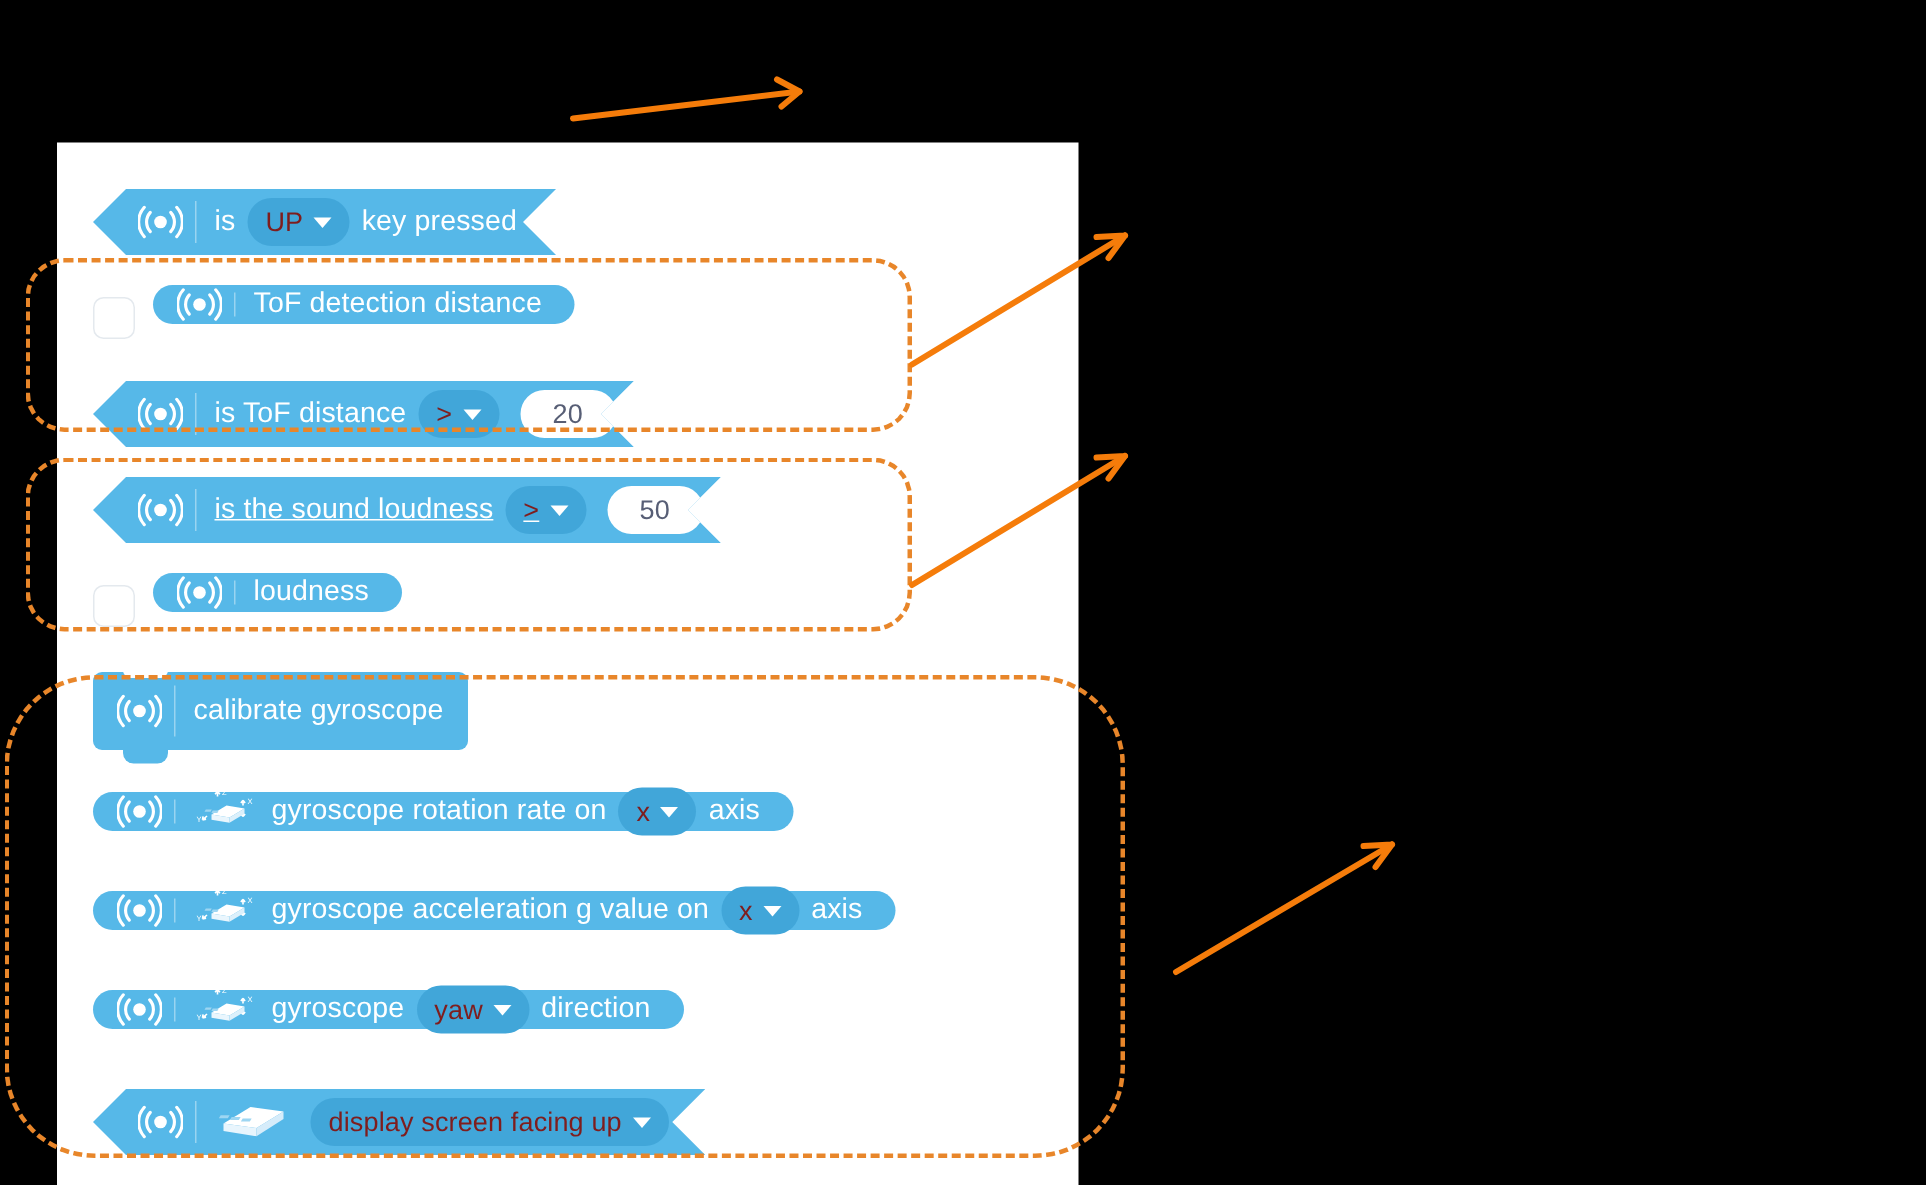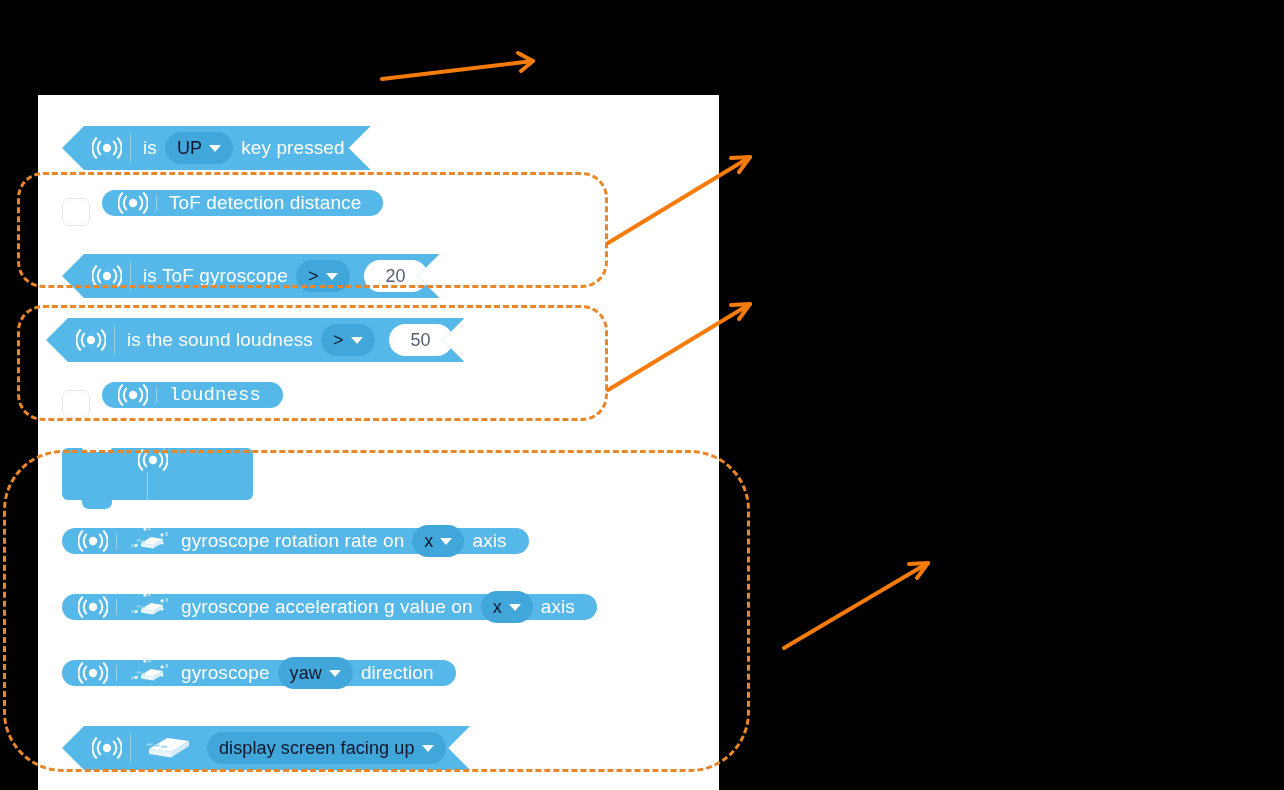--- a/index.html
+++ b/index.html
@@ -30,31 +30,31 @@
   
   .bool{background:#56b8e8;height:44px;padding:0 6px 0 0;
         clip-path:polygon(22px 0,100% 0,calc(100% - 22px) 50%,100% 100%,22px 100%,0 50%);
         padding-left:22px;}
   .bool.wide{padding-right:26px;}
 
   
   .reporter{background:#56b8e8;height:26px;border-radius:22px;padding:0 22px 0 8px;}
 
   
-  .stack{background:#56b8e8;height:52px;border-radius:6px;padding:0 16px 0 8px;flex-direction:column;}
+  .stack{background:#56b8e8;height:52px;border-radius:6px;padding:0 16px 0 8px;}
   .stack .notch-top,.stack .notch-bot{position:absolute;background:#56b8e8;}
   .stack .notch-top{left:20px;top:-1px;width:30px;height:5px;
       border-radius:0 0 6px 6px;background:#fff;}
   .stack .notch-bot{left:20px;bottom:-9px;width:30px;height:10px;
       border-radius:0 0 7px 7px;}
 
   
   .dd{background:#41a6d9;border-radius:16px;height:32px;display:inline-flex;
       align-items:center;gap:7px;padding:0 12px;margin:0 8px;flex:none;
-      font-size:18px;color:#0f172a;}
+      font-size:18px;color:#7f1d1d;}
   .caret{width:0;height:0;border-left:6px solid transparent;border-right:6px solid transparent;
          border-top:7px solid #fff;flex:none;}
 
   
   .numin{background:#fff;color:#575e75;border-radius:16px;height:32px;
          display:inline-flex;align-items:center;justify-content:center;
          min-width:42px;padding:0 11px;margin:0 6px;font-size:18px;flex:none;}
 
   
   .chk{position:absolute;width:28px;height:28px;background:#fff;
@@ -108,49 +108,49 @@
   <span class="sigicon">
     <svg width="30" height="24" viewBox="0 0 30 24">
       <circle cx="15" cy="12" r="4.2" fill="#fff"></circle>
       <path d="M8.2 5.6a9.5 9.5 0 0 0 0 12.8" stroke="#fff" stroke-width="2.1" fill="none" stroke-linecap="round"></path>
       <path d="M21.8 5.6a9.5 9.5 0 0 1 0 12.8" stroke="#fff" stroke-width="2.1" fill="none" stroke-linecap="round"></path>
       <path d="M4.2 2.2a14.6 14.6 0 0 0 0 19.6" stroke="#fff" stroke-width="2.1" fill="none" stroke-linecap="round"></path>
       <path d="M25.8 2.2a14.6 14.6 0 0 1 0 19.6" stroke="#fff" stroke-width="2.1" fill="none" stroke-linecap="round"></path>
     </svg>
   </span>
   <span class="divider"></span>
-  <span class="lbl">is ToF gyroscope</span>
+  <span class="lbl">is ToF distance</span>
   <span class="dd">
     <span>&gt;</span>
     <span class="caret"></span>
   </span>
   <span class="numin">20</span>
 </div>
 
-<div class="block bool" style="left:46px;top:318px;">
+<div class="block bool" style="left:62px;top:318px;text-decoration:underline;">
   <span class="sigicon">
     <svg width="30" height="24" viewBox="0 0 30 24">
       <circle cx="15" cy="12" r="4.2" fill="#fff"></circle>
       <path d="M8.2 5.6a9.5 9.5 0 0 0 0 12.8" stroke="#fff" stroke-width="2.1" fill="none" stroke-linecap="round"></path>
       <path d="M21.8 5.6a9.5 9.5 0 0 1 0 12.8" stroke="#fff" stroke-width="2.1" fill="none" stroke-linecap="round"></path>
       <path d="M4.2 2.2a14.6 14.6 0 0 0 0 19.6" stroke="#fff" stroke-width="2.1" fill="none" stroke-linecap="round"></path>
       <path d="M25.8 2.2a14.6 14.6 0 0 1 0 19.6" stroke="#fff" stroke-width="2.1" fill="none" stroke-linecap="round"></path>
     </svg>
   </span>
   <span class="divider"></span>
   <span class="lbl">is the sound loudness</span>
   <span class="dd">
     <span>&gt;</span>
     <span class="caret"></span>
   </span>
   <span class="numin">50</span>
 </div>
 
 <div class="chk" style="left:62px;top:390px;"></div>
-<div class="block reporter" style="left:102px;top:382px;font-family:Liberation Mono, monospace;">
+<div class="block reporter" style="left:102px;top:382px;">
   <span class="sigicon">
     <svg width="30" height="24" viewBox="0 0 30 24">
       <circle cx="15" cy="12" r="4.2" fill="#fff"></circle>
       <path d="M8.2 5.6a9.5 9.5 0 0 0 0 12.8" stroke="#fff" stroke-width="2.1" fill="none" stroke-linecap="round"></path>
       <path d="M21.8 5.6a9.5 9.5 0 0 1 0 12.8" stroke="#fff" stroke-width="2.1" fill="none" stroke-linecap="round"></path>
       <path d="M4.2 2.2a14.6 14.6 0 0 0 0 19.6" stroke="#fff" stroke-width="2.1" fill="none" stroke-linecap="round"></path>
       <path d="M25.8 2.2a14.6 14.6 0 0 1 0 19.6" stroke="#fff" stroke-width="2.1" fill="none" stroke-linecap="round"></path>
     </svg>
   </span>
   <span class="divider"></span>

